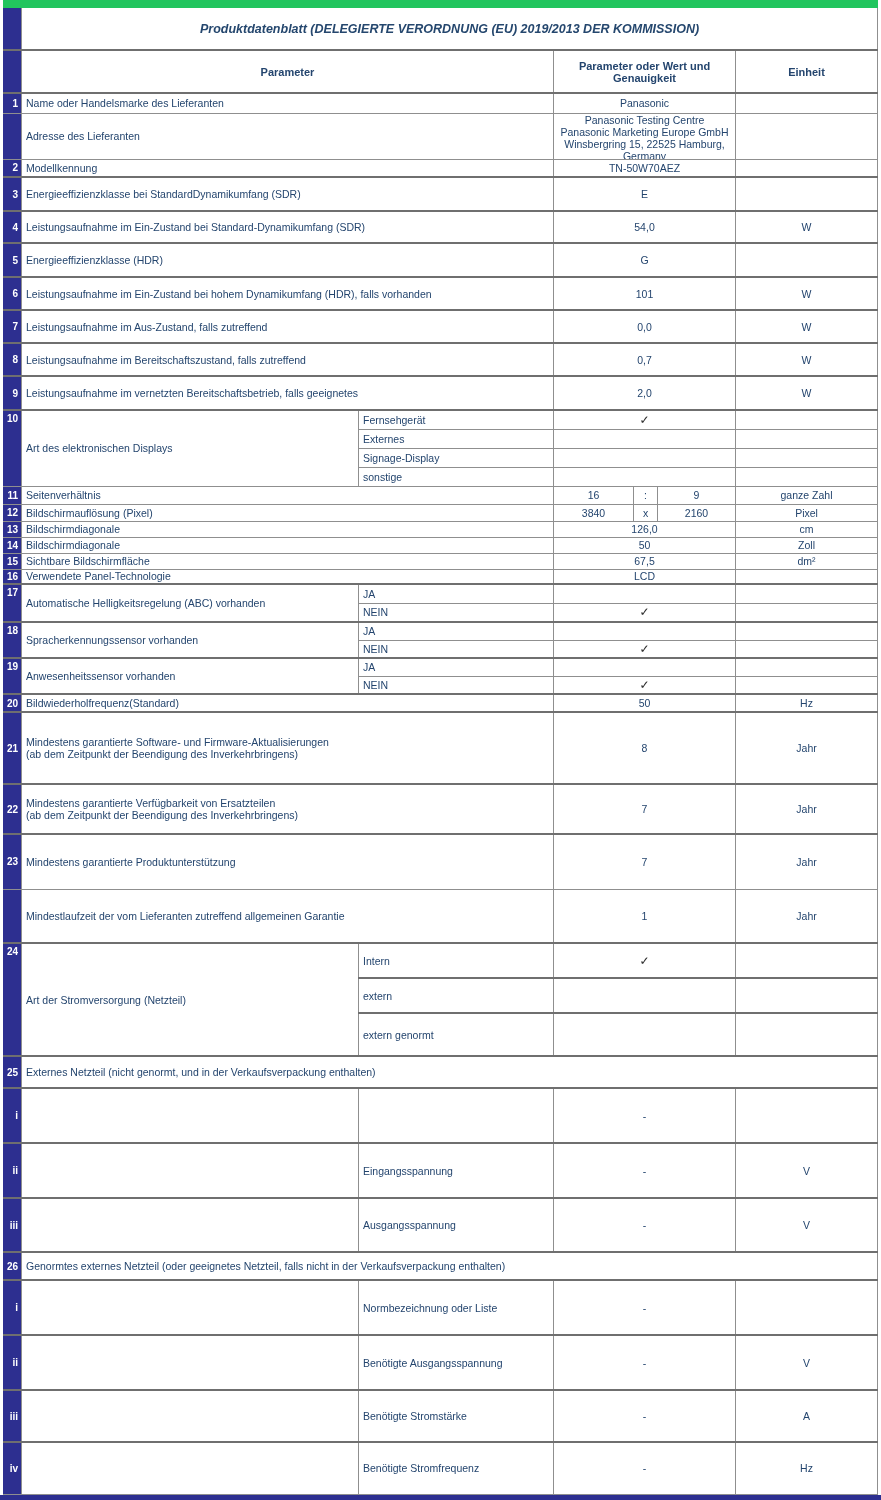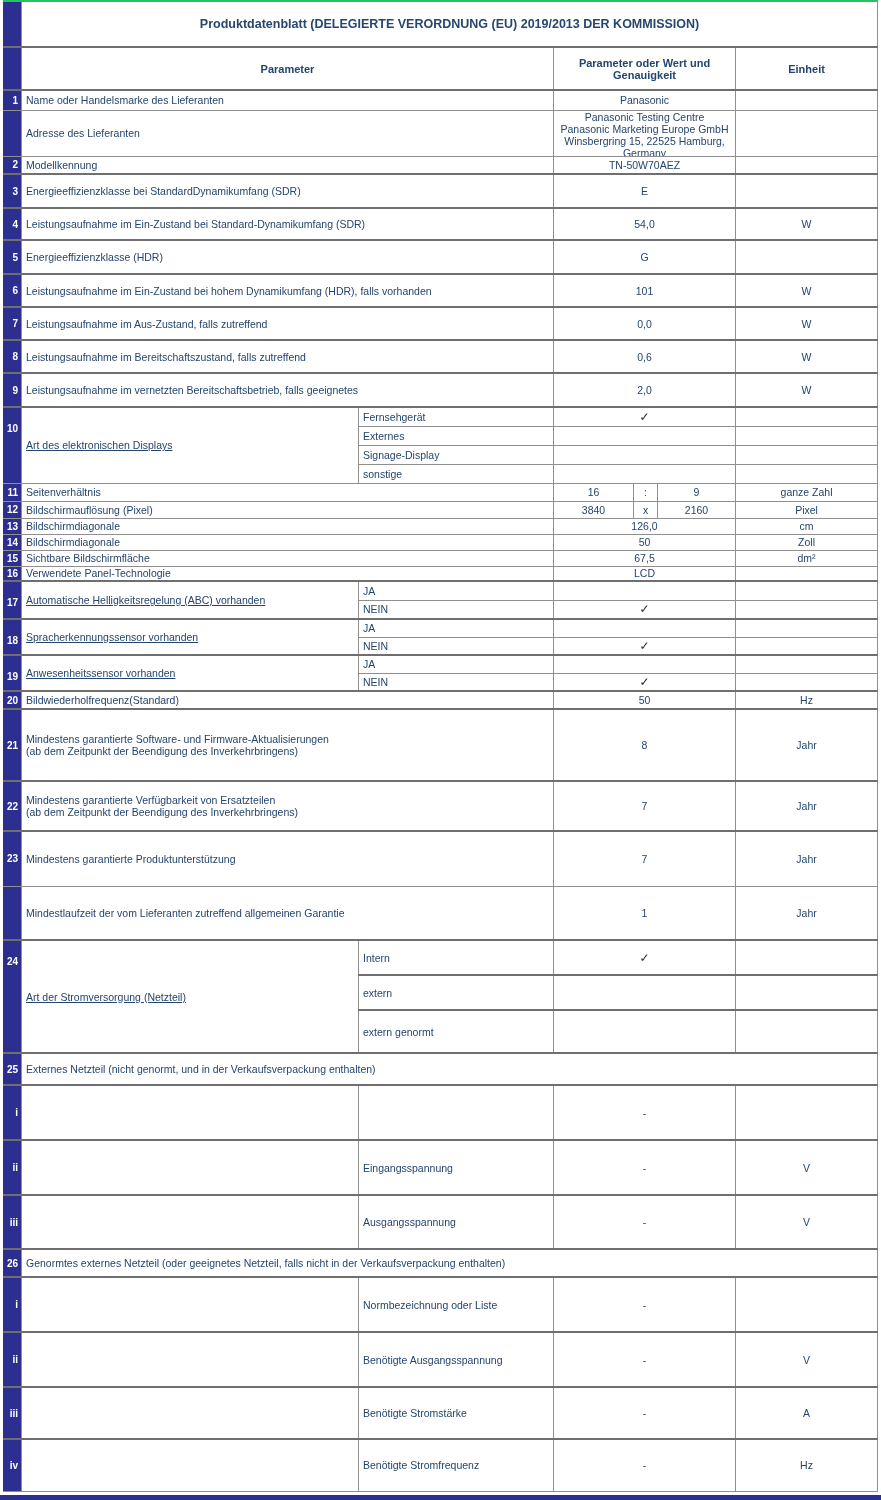--- a/index.html
+++ b/index.html
@@ -8,34 +8,34 @@
     font-family:"Liberation Sans", sans-serif;color:#24456e;position:relative;
   }
   table{
     border-collapse:collapse;table-layout:fixed;width:874px;margin-left:3px;
   }
   td{
     border:1px solid #8f8f8f;font-size:10.5px;padding:0 4px;overflow:hidden;
     vertical-align:middle;line-height:12px;color:#24456e;
   }
   tr.thick > td{border-top:2px solid #6f6f6f;}
-  tr.row-title > td{border-top:2px solid #22c55e;}
+  tr.row-title > td{border-top:8px solid #22c55e;font-style:italic;}
   td.num{
     background:#2d2f90;color:#ffffff;font-weight:bold;text-align:right;
     padding:1px 3px 0 0;font-size:10px;border-left:1px solid #2d2f90;
   }
-  td.num.top{vertical-align:top;padding-top:15px;}
+  td.num.top{vertical-align:top;padding-top:2px;}
   td.title-cell{
     text-align:center;font-weight:bold;font-size:12.5px;color:#25476e;
   }
   td.colhead{text-align:center;font-weight:bold;font-size:11px;border-radius:9px;}
   td.val{text-align:center;}
   td.unit{text-align:center;}
   td.param{text-align:left;}
-  td.label-mid{vertical-align:middle;text-decoration:underline;}
+  td.label-mid{vertical-align:middle;}
   .addr-clip{max-height:45px;overflow:hidden;text-align:center;line-height:12px;}
   .addr-clip span{display:block;}
   .two-line span{display:block;}
   .check{font-size:12px;color:#2c2c2c;}
   .bottom-bar{
     position:absolute;left:0;bottom:0;width:881px;height:5px;background:#2d2f90;
   }
 </style>
 </head>
 <body>
@@ -123,21 +123,21 @@
   <tr class="thick" style="height:33px">
     <td class="num">7</td>
     <td colspan="2" class="param">Leistungsaufnahme im Aus-Zustand, falls zutreffend</td>
     <td colspan="3" class="val">0,0</td>
     <td class="unit">W</td>
   </tr>
 
   <tr class="thick" style="height:33px">
     <td class="num">8</td>
     <td colspan="2" class="param">Leistungsaufnahme im Bereitschaftszustand, falls zutreffend</td>
-    <td colspan="3" class="val">0,6</td>
+    <td colspan="3" class="val">0,7</td>
     <td class="unit">W</td>
   </tr>
 
   <tr class="thick" style="height:34px">
     <td class="num">9</td>
     <td colspan="2" class="param">Leistungsaufnahme im vernetzten Bereitschaftsbetrieb, falls geeignetes</td>
     <td colspan="3" class="val">2,0</td>
     <td class="unit">W</td>
   </tr>
 

